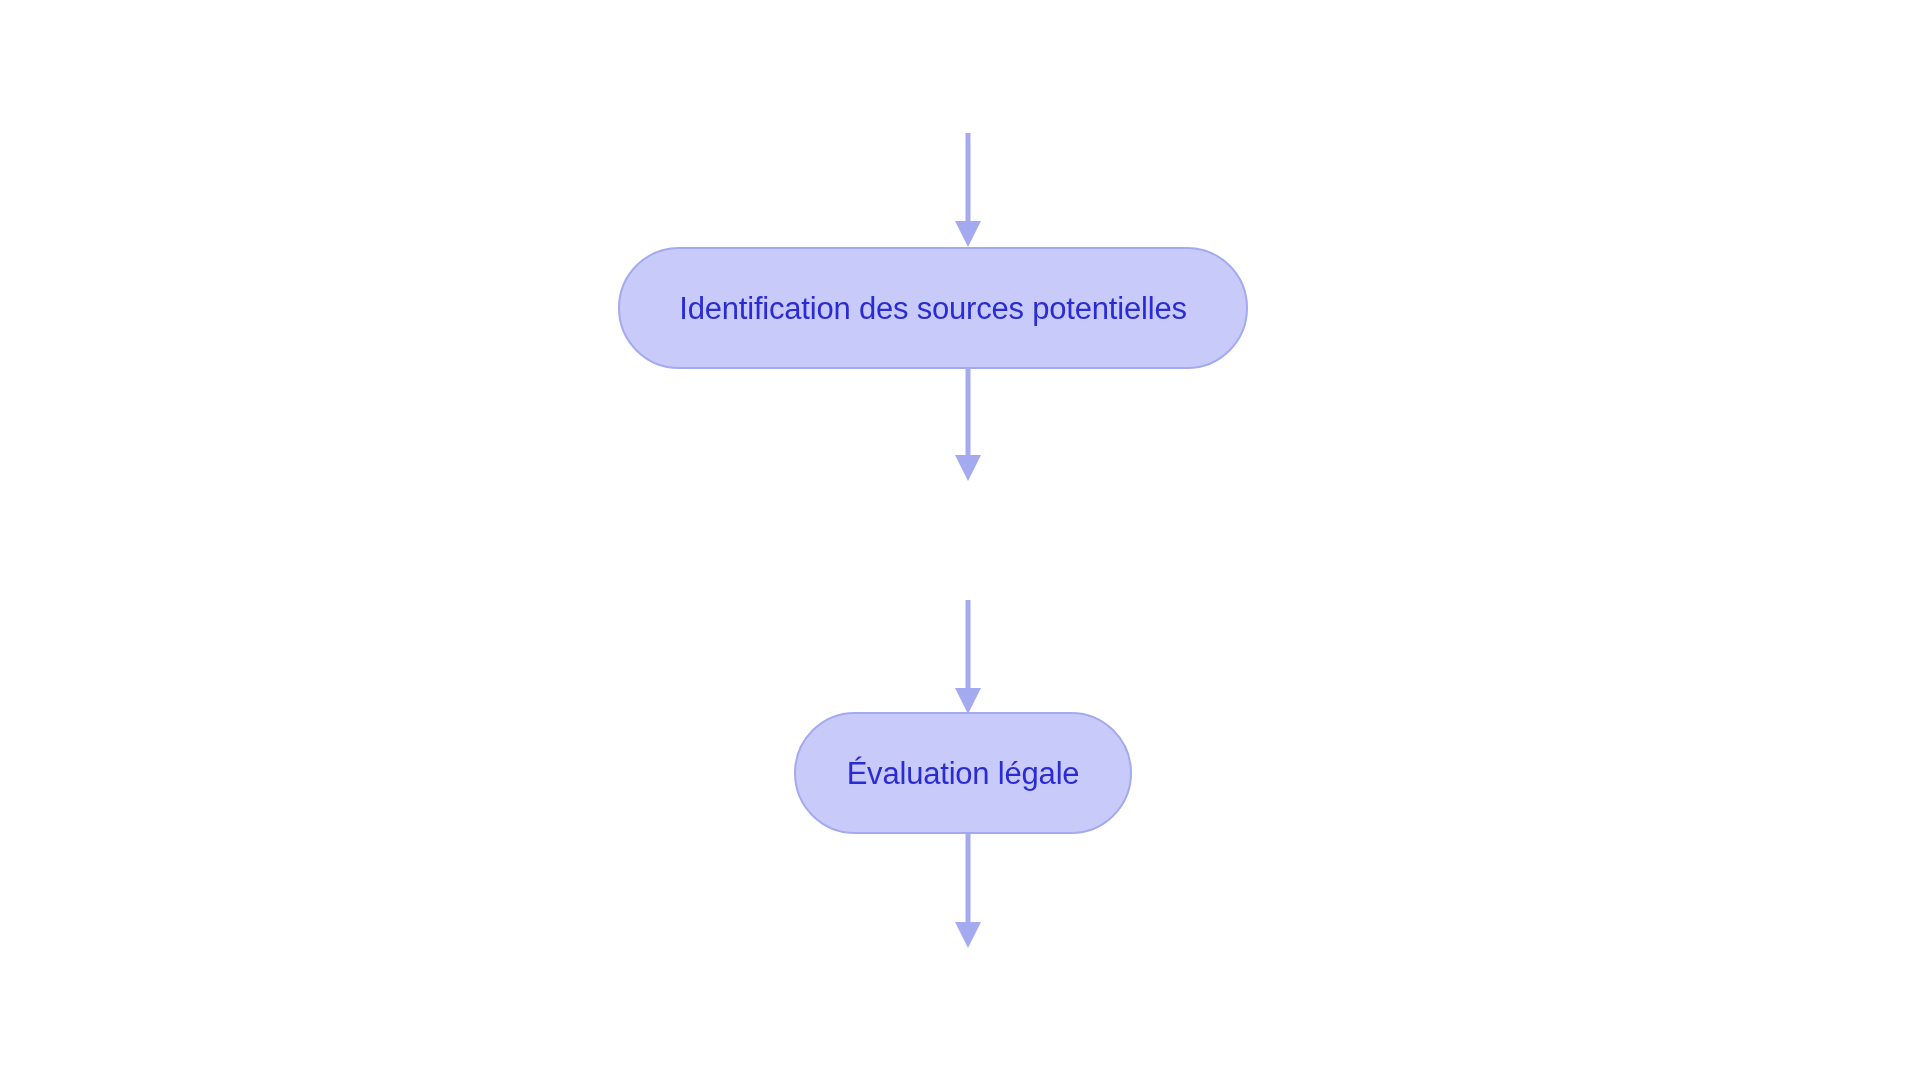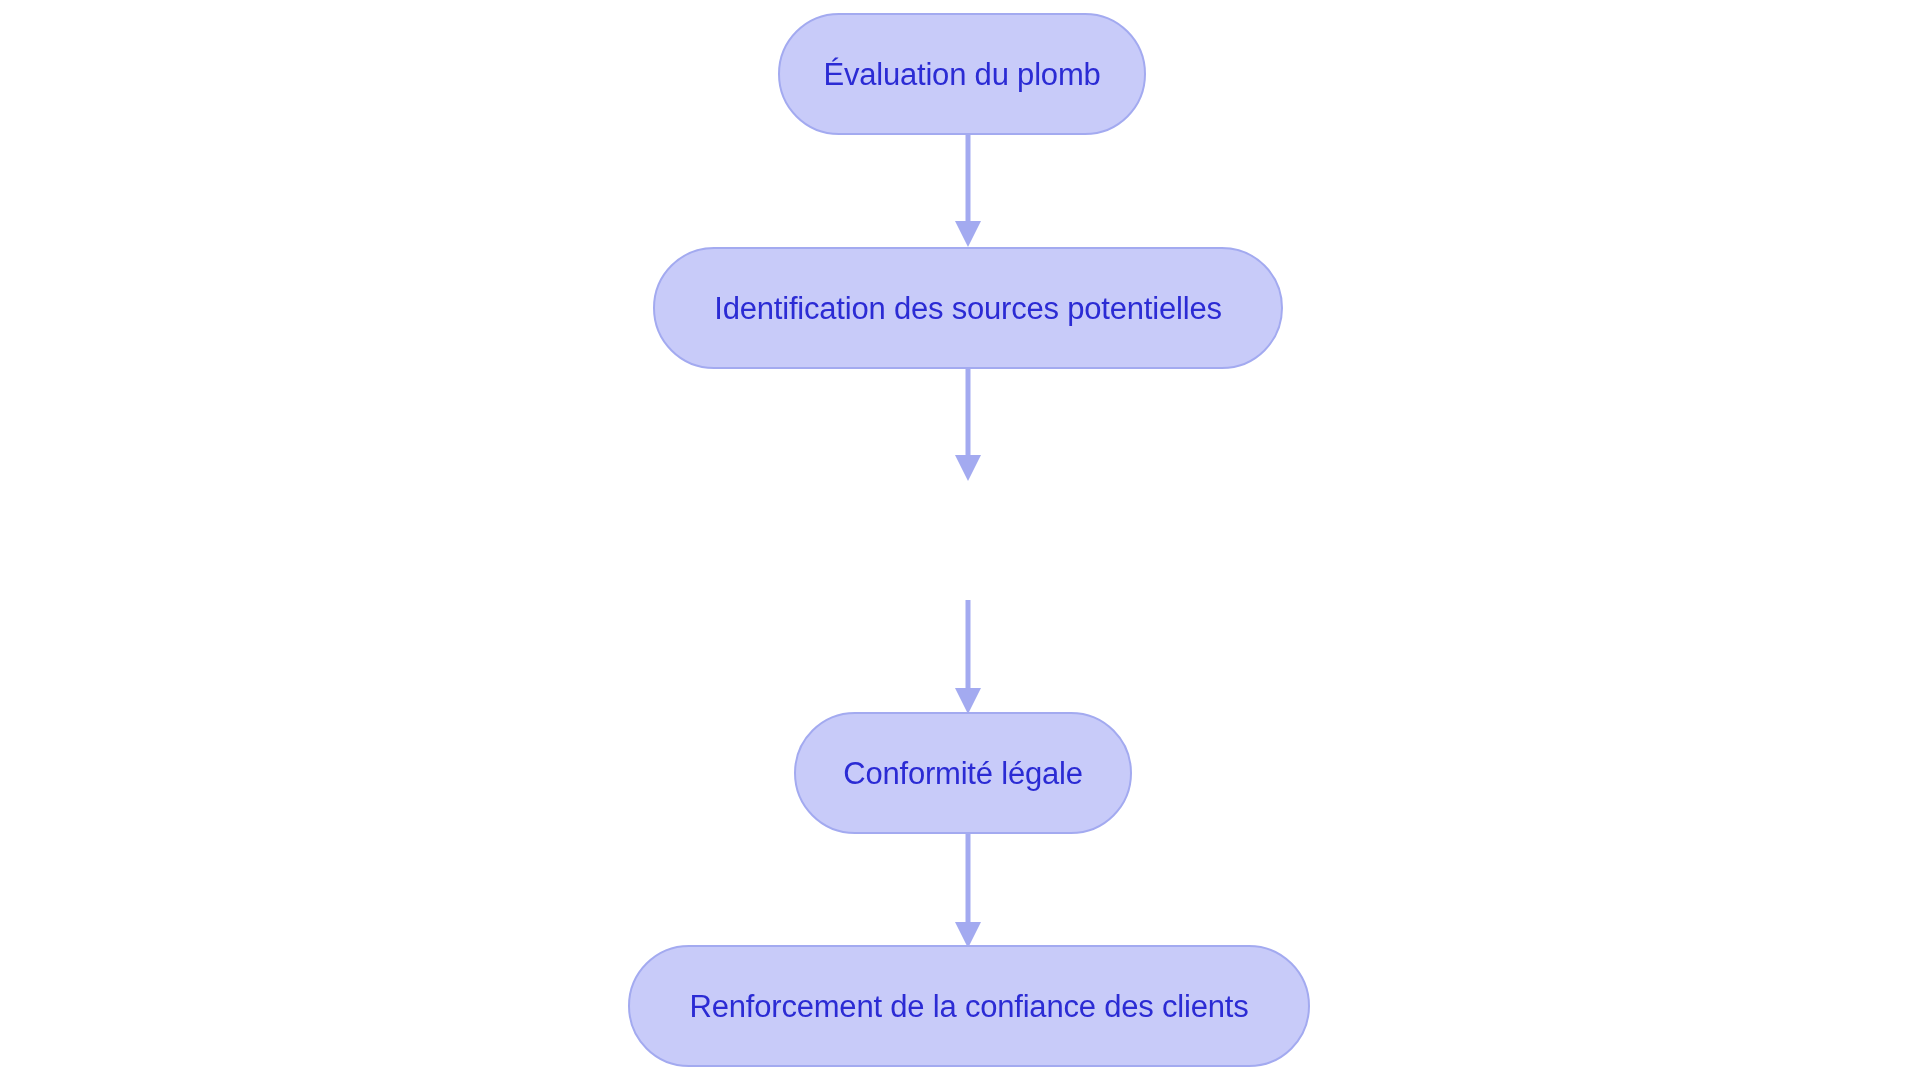--- a/index.html
+++ b/index.html
@@ -39,21 +39,21 @@
     font-size: 31px;
     line-height: 1;
     color: #2b2bd4;
     white-space: nowrap;
     letter-spacing: -0.2px;
     user-select: none;
   }
 
   
   .node-1 { left: 778px; width: 368px; top: 13px; }
-  .node-2 { left: 653px; width: 630px; top: 247px; }
+  .node-2 { left: 618px; width: 630px; top: 247px; }
   .node-3 { left: 694px; width: 547px; top: 480px; }
   .node-4 { left: 794px; width: 338px; top: 712px; }
   .node-5 { left: 628px; width: 682px; top: 945px; }
 
   
   .flow-edge {
     position: absolute;
     z-index: 1;
   }
   .flow-edge svg {
@@ -87,30 +87,24 @@
     </svg>
   </div>
 
   <div class="flow-edge" style="left: 950px; top: 832px; width: 36px; height: 118px;">
     <svg width="36" height="118" viewBox="0 0 36 118" aria-hidden="true">
       <path d="M18 0 L18 94" stroke="#a3aaf0" stroke-width="5" fill="none"></path>
       <path d="M18 116 L5 90 L31 90 Z" fill="#a3aaf0"></path>
     </svg>
   </div>
 
-  <div class="flow-node node-1">
-    <span class="flow-node-label">Évaluation du plomb</span>
-  </div>
 
   <div class="flow-node node-2">
     <span class="flow-node-label">Identification des sources potentielles</span>
   </div>
 
 
   <div class="flow-node node-4">
-    <span class="flow-node-label">Conformité légale</span>
+    <span class="flow-node-label">Évaluation légale</span>
   </div>
 
-  <div class="flow-node node-5">
-    <span class="flow-node-label">Renforcement de la confiance des clients</span>
-  </div>
 
 </div>
 
 </body></html>

